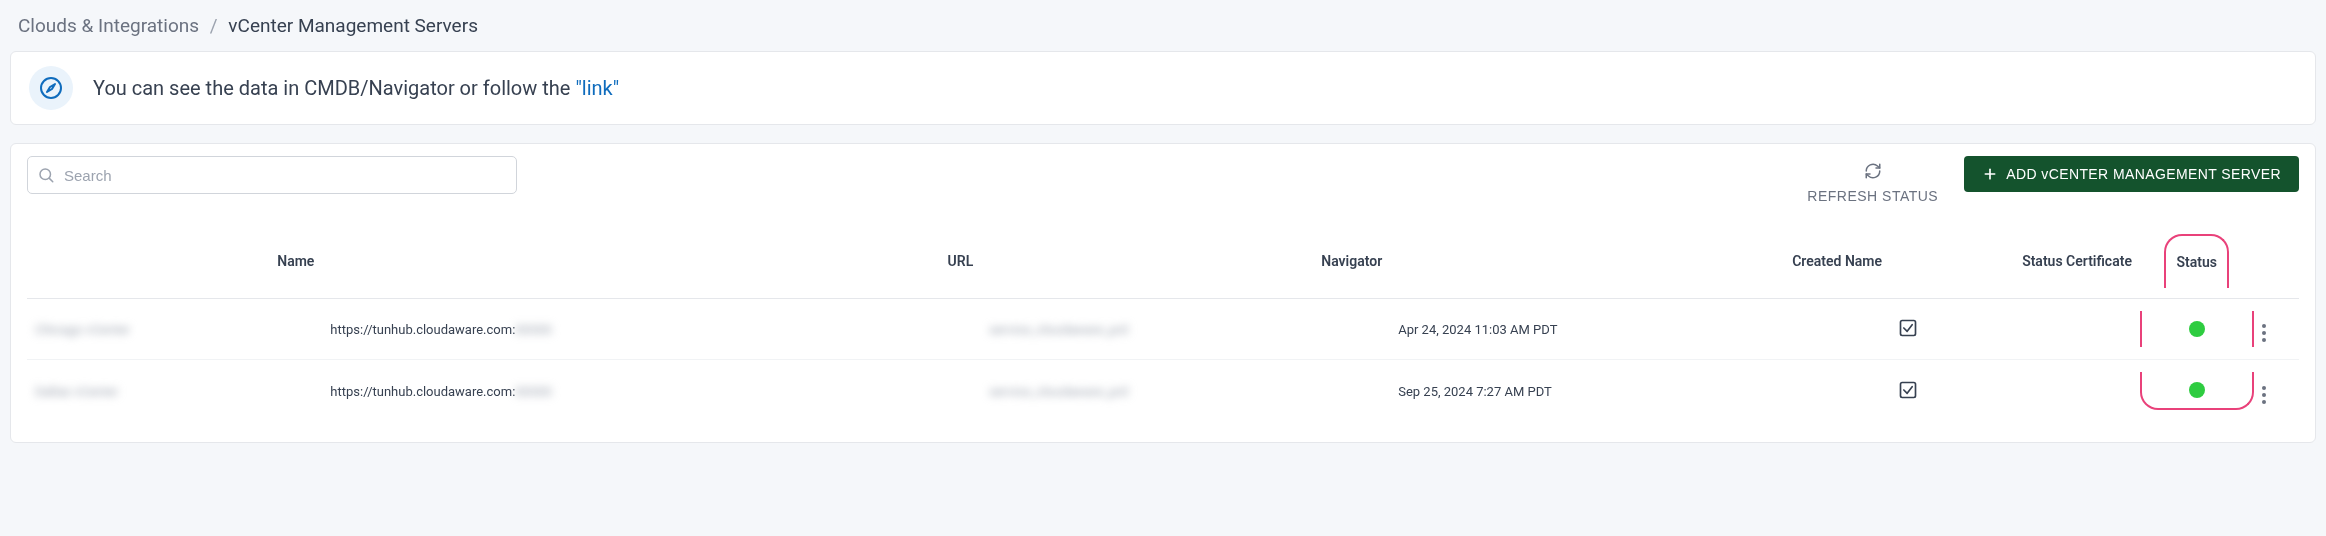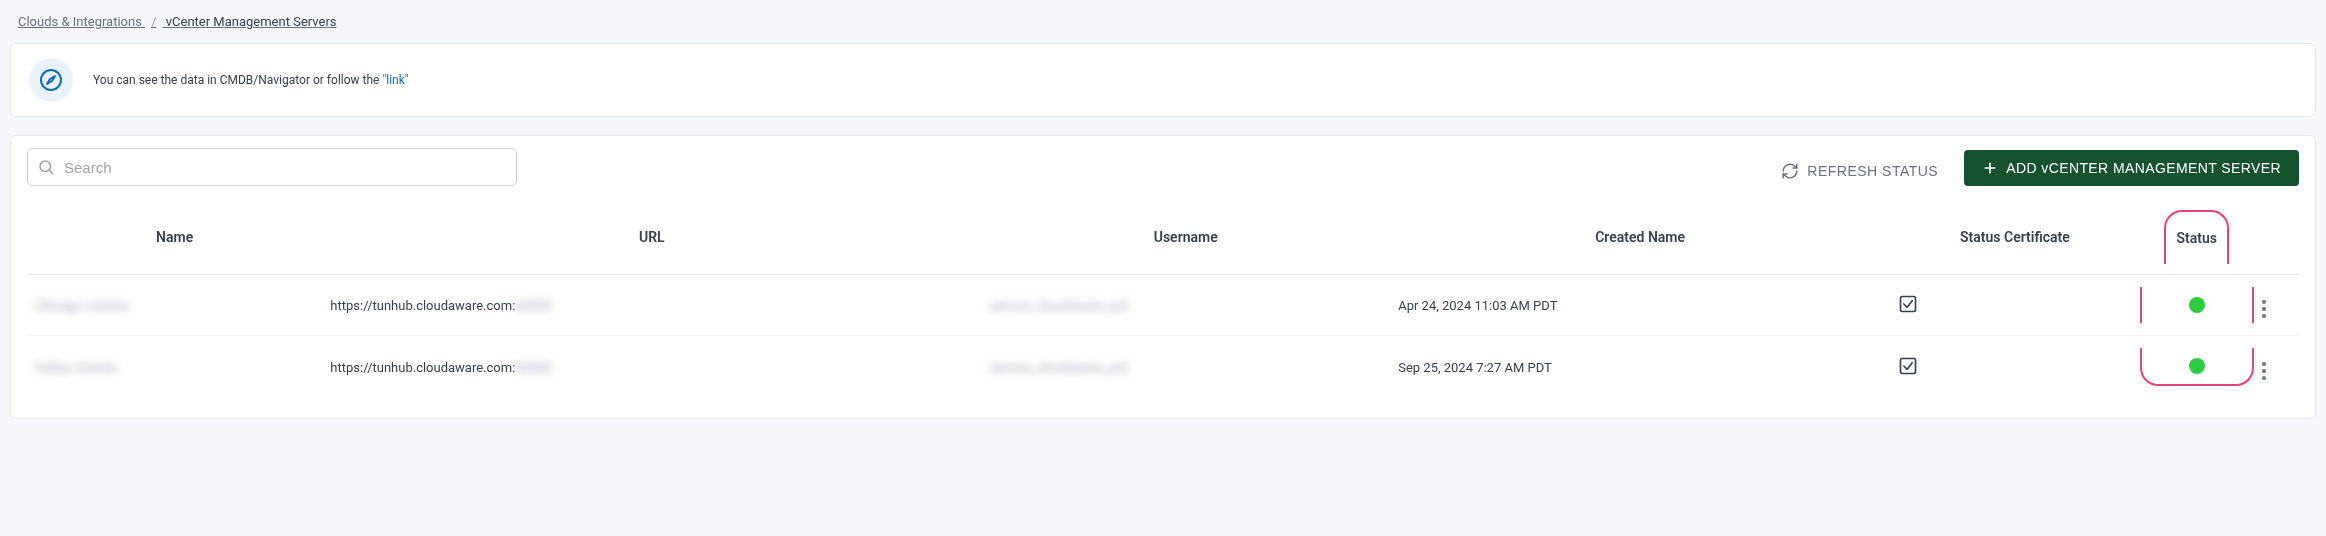--- a/index.html
+++ b/index.html
@@ -5,23 +5,22 @@
   * { box-sizing: border-box; margin: 0; padding: 0; }
   body {
     font-family: -apple-system, BlinkMacSystemFont, "Segoe UI", Roboto, "Helvetica Neue", Arial, sans-serif;
     background: #f5f7fa;
     color: #333;
     font-size: 14px;
     padding: 10px;
   }
   .breadcrumb {
     padding: 4px 8px 14px 8px;
-    font-size: 13px;
+    font-size: 19px;
     color: #6b7280;
-    text-decoration: underline;
   }
   .breadcrumb .sep { margin: 0 6px; color: #9ca3af; }
   .breadcrumb .current { color: #374151; }
   .info-banner {
     background: #fff;
     border: 1px solid #e5e7eb;
     border-radius: 6px;
     padding: 14px 18px;
     display: flex;
     align-items: center;
@@ -32,31 +31,31 @@
     width: 44px;
     height: 44px;
     border-radius: 50%;
     background: #eaf3fb;
     display: flex;
     align-items: center;
     justify-content: center;
     flex-shrink: 0;
   }
   .info-icon-wrap svg { width: 24px; height: 24px; stroke: #0f6cbd; }
-  .info-text { font-size: 12px; color: #374151; }
+  .info-text { font-size: 20px; color: #374151; }
   .info-link { color: #0f6cbd; cursor: pointer; }
   .panel {
     background: #fff;
     border: 1px solid #e5e7eb;
     border-radius: 6px;
     padding: 12px 16px 20px 16px;
   }
   .toolbar {
     display: flex;
-    align-items: flex-end;
+    align-items: flex-start;
     gap: 16px;
     margin-bottom: 12px;
   }
   .search-wrap {
     position: relative;
     width: 490px;
   }
   .search-input {
     width: 100%;
     height: 38px;
@@ -75,42 +74,42 @@
     stroke: #9ca3af;
   }
   .spacer { flex: 1; }
   .refresh-btn {
     display: flex; align-items: center; gap: 8px;
     color: #6b7280;
     font-size: 14px;
     letter-spacing: 0.5px;
     cursor: pointer;
     padding: 6px 10px;
-    background: none; border: none;
+    background: none; border: none; flex-direction: column;
   }
   .refresh-btn svg { width: 18px; height: 18px; stroke: #6b7280; }
   .add-btn {
     display: flex; align-items: center; gap: 8px;
     background: #14532d;
     color: #fff;
     border: none;
     border-radius: 4px;
     padding: 10px 18px;
     font-size: 14px;
     letter-spacing: 0.4px;
     cursor: pointer;
   }
   .add-btn svg { width: 16px; height: 16px; stroke: #fff; }
   table {
     width: 100%;
     border-collapse: collapse;
     table-layout: fixed;
   }
   thead th {
-    text-align: center;
+    text-align: right;
     font-weight: 600;
     font-size: 14px;
     color: #374151;
     padding: 12px 8px 10px 8px;
     border-bottom: 1px solid #e5e7eb;
   }
   tbody td {
     padding: 12px 8px;
     border-bottom: 1px solid #f1f3f5;
     font-size: 13px;
@@ -228,21 +227,21 @@
         <col class="col-user">
       <col class="col-date">
         <col class="col-trust">
         <col class="col-status">
         <col class="col-actions">
     </colgroup>
     <thead>
       <tr>
         <th>Name</th>
         <th>URL</th>
-        <th>Username</th>
+        <th>Navigator</th>
         <th>Created Name</th>
         <th>Status Certificate</th>
         <th class="col-status">
           <span class="status-th-wrap">Status</span>
         </th>
         <th></th>
       </tr>
     </thead>
     <tbody>
       <tr>

